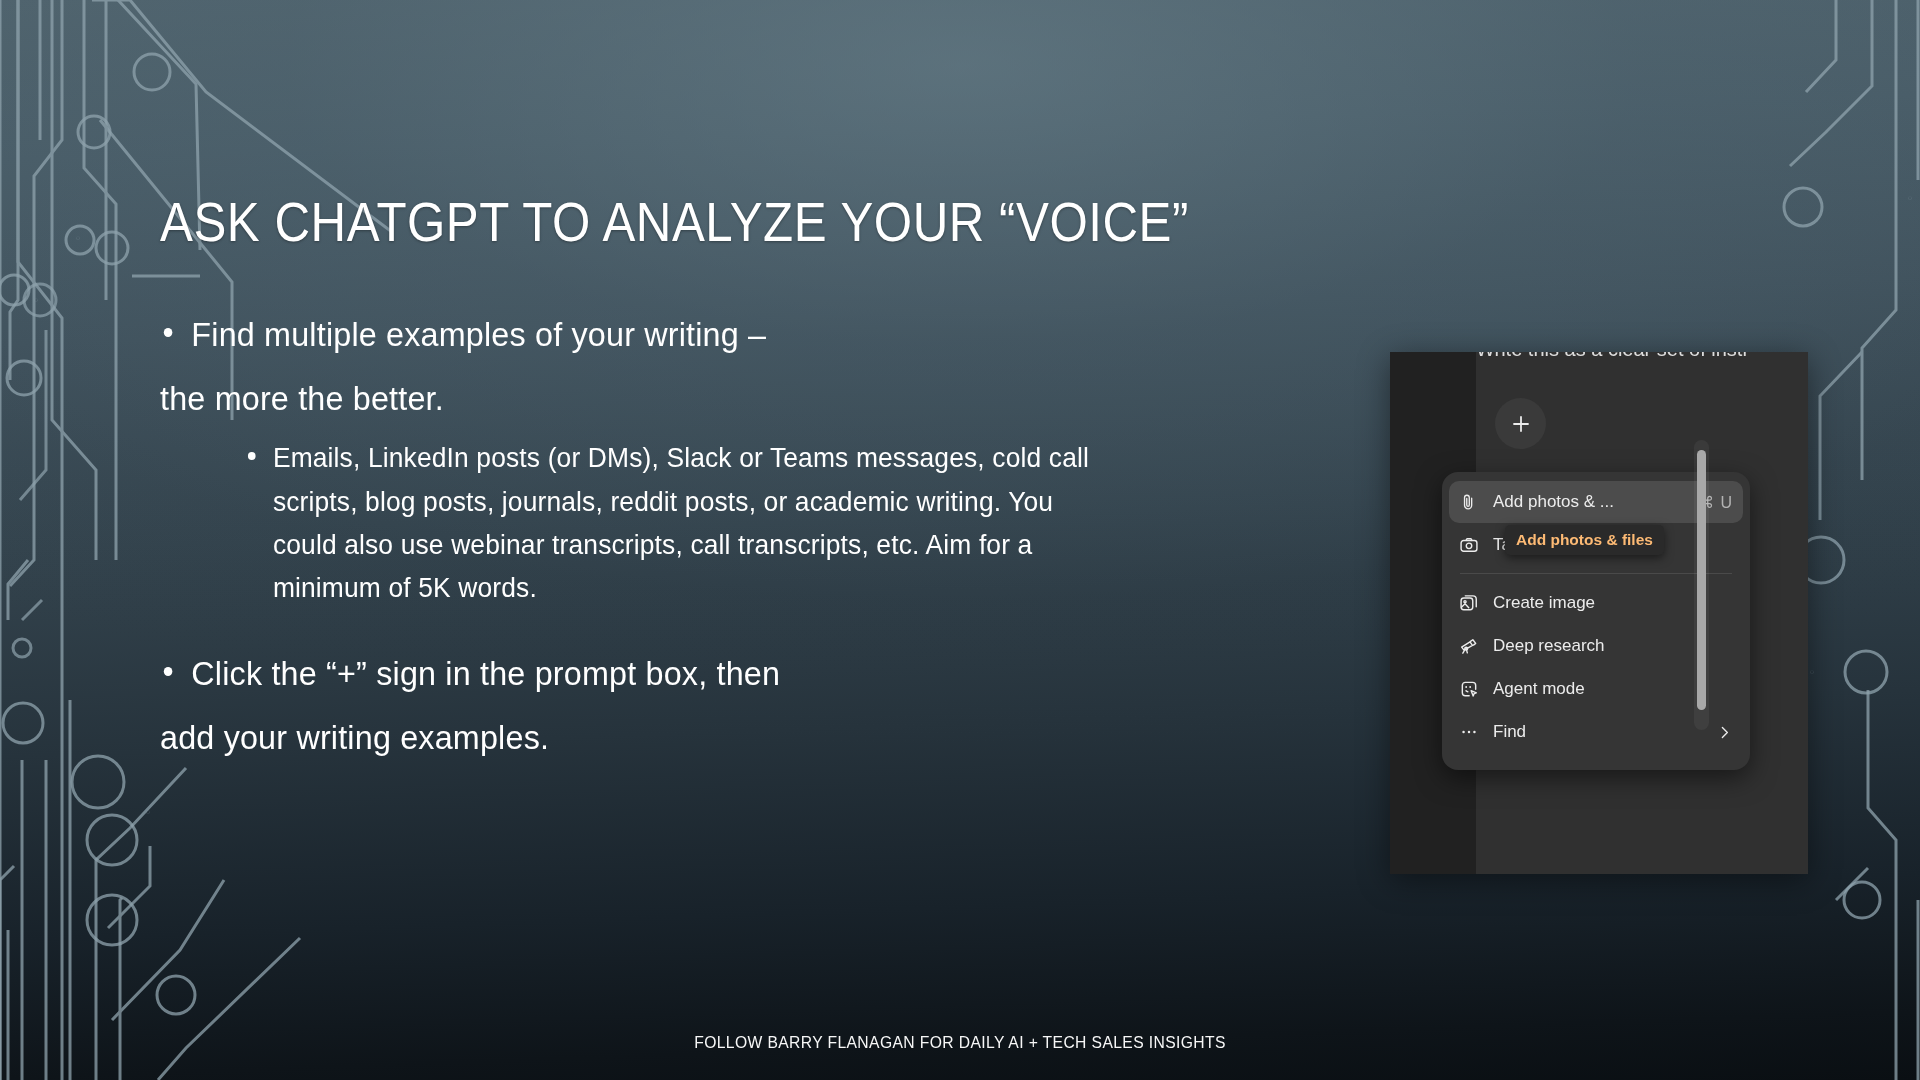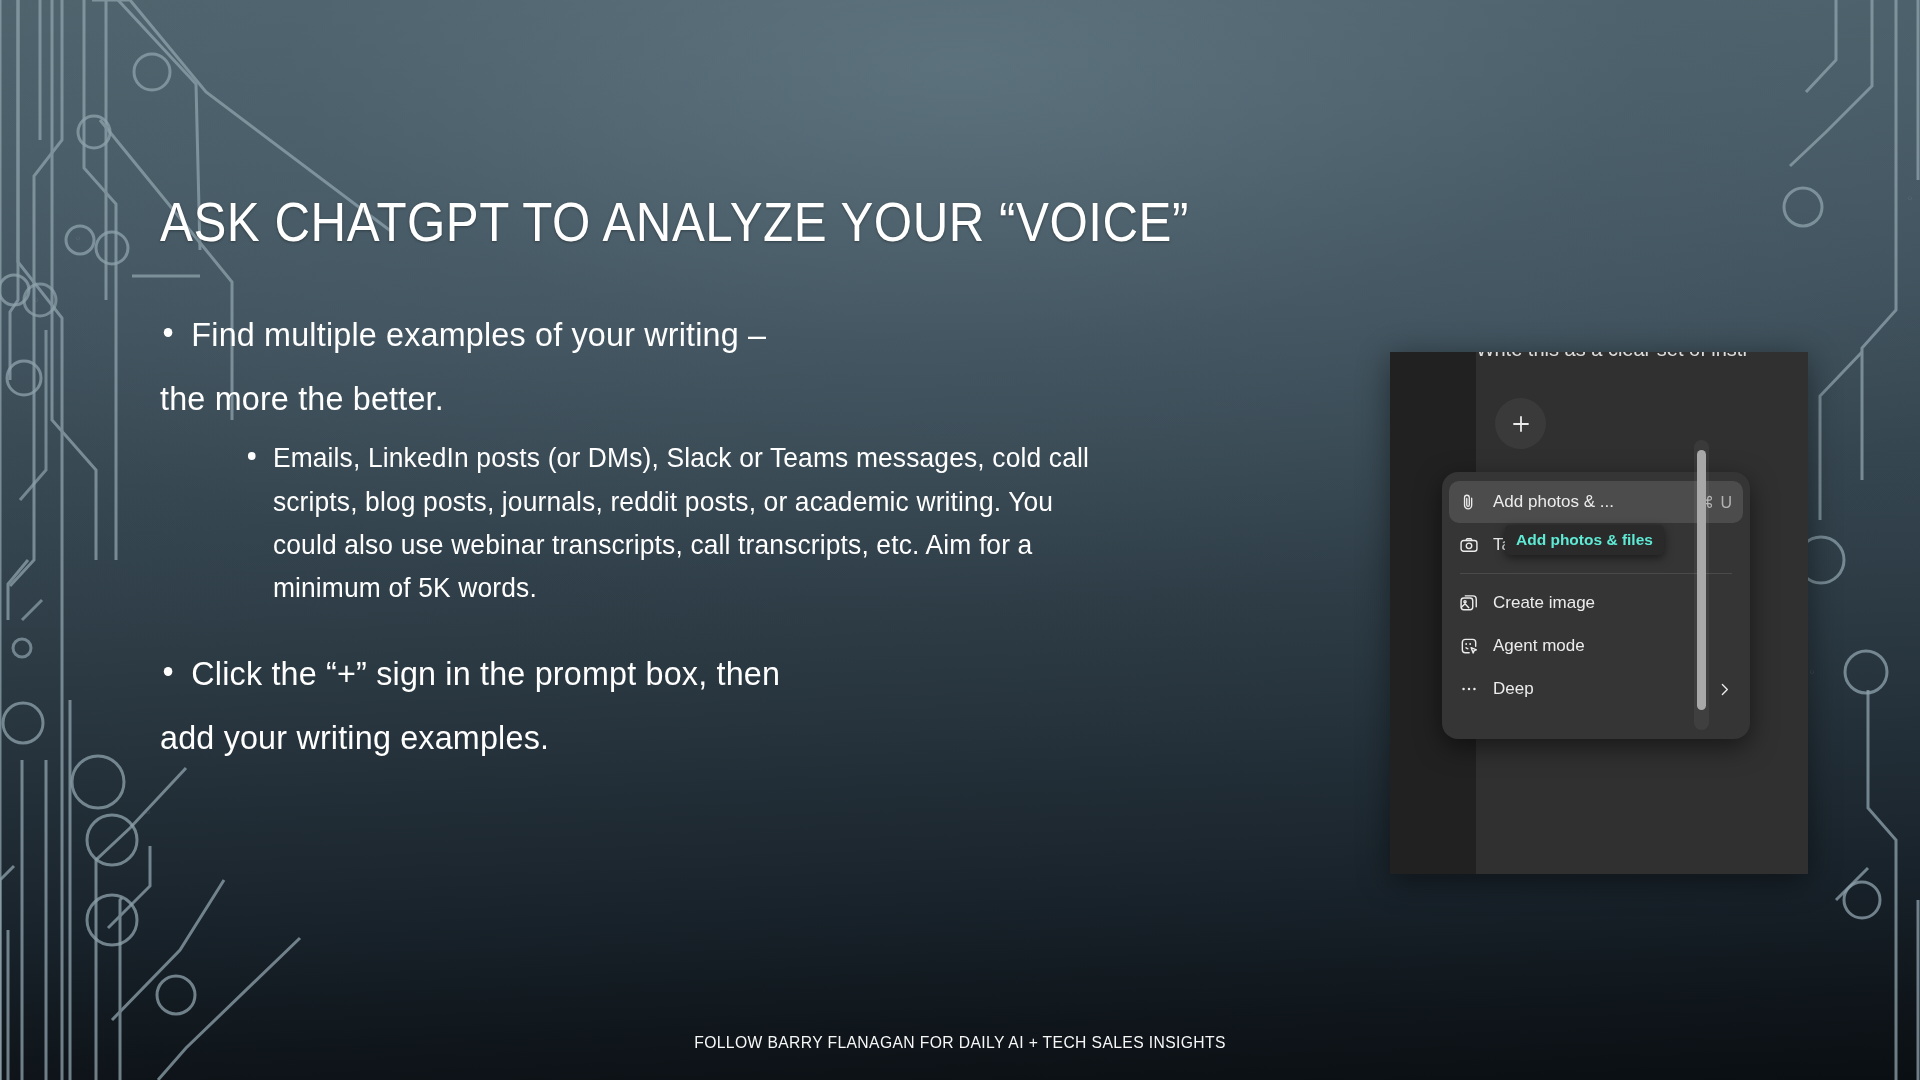--- a/index.html
+++ b/index.html
@@ -108,21 +108,21 @@
   .plus-btn {
     position:absolute; left:105px; top:46px;
     width:51px; height:51px; border-radius:50%;
     background:#3a3a3a;
     display:flex; align-items:center; justify-content:center;
   }
   .plus-btn svg { display:block; }
 
   .menu {
     position:absolute; left:52px; top:120px;
-    width:308px; padding:8px 0 28px 0;
+    width:308px; padding:8px 0 16px 0;
     background:#353535;
     border-radius:16px;
     box-shadow:0 8px 26px rgba(0,0,0,0.5);
   }
   .mi {
     position:relative;
     display:flex; align-items:center;
     height:42px; margin:1px 7px;
     padding:0 10px;
     border-radius:10px;
@@ -134,21 +134,21 @@
   .mi .ico { width:26px; height:22px; display:flex; align-items:center; justify-content:flex-start; flex:0 0 26px; }
   .mi .lbl { margin-left:8px; }
   .mi .kbd { margin-left:auto; color:#b4b4b4; font-size:16px; letter-spacing:1px; }
   .mi .chev { margin-left:auto; display:flex; }
   .sep { height:1px; background:#4a4a4a; margin:7px 18px 8px 18px; }
 
   .tooltip {
     position:absolute;
     left:1505px; top:525px;
     background:#2a2a2a;
-    color:#5eead4;
+    color:#fdba74;
     font-size:15.5px; font-weight:bold;
     padding:6px 11px;
     border-radius:5px;
     white-space:nowrap;
     box-shadow:0 3px 10px rgba(0,0,0,0.5);
     z-index:6;
   }
 
   .scrollbar {
     position:absolute; left:1697px; top:450px;
@@ -325,20 +325,31 @@
           <svg width="20" height="20" viewBox="0 0 24 24" fill="none" stroke="#ececec" stroke-width="1.7" stroke-linecap="round" stroke-linejoin="round">
             <rect x="2.5" y="6" width="14" height="14" rx="3.2"></rect>
             <path d="M7.5 3.4h9.2a4 4 0 0 1 4 4v9.1"></path>
             <circle cx="7.2" cy="10.4" r="1.3"></circle>
             <path d="M3 17l4.2-4 4.5 4.6"></path>
           </svg>
         </span>
         <span class="lbl">Create image</span>
       </div>
 
+      <div class="mi">
+        <span class="ico">
+          <svg width="20" height="20" viewBox="0 0 24 24" fill="none" stroke="#ececec" stroke-width="1.7" stroke-linecap="round" stroke-linejoin="round">
+            <path d="M3.2 13.4l10-6.4 3 4.3-10.2 5.6z"></path>
+            <path d="M13.8 6.4l2.8-1.9 3.4 4.4-2.6 2"></path>
+            <path d="M8.4 14.6l1.6 5.6M7.2 16.2l-2.6 4.4"></path>
+            <circle cx="8.6" cy="15.2" r="1.7"></circle>
+          </svg>
+        </span>
+        <span class="lbl">Deep research</span>
+      </div>
 
 
       <div class="mi">
         <span class="ico">
           <svg width="20" height="20" viewBox="0 0 24 24" fill="none" stroke="#ececec" stroke-width="1.7" stroke-linecap="round" stroke-linejoin="round">
             <path d="M20 12.4V7.6A3.6 3.6 0 0 0 16.4 4H7.6A3.6 3.6 0 0 0 4 7.6v8.8A3.6 3.6 0 0 0 7.6 20h4.6"></path>
             <circle cx="8.6" cy="9.6" r="1.1" fill="#ececec" stroke="none"></circle>
             <circle cx="13.4" cy="9.6" r="1.1" fill="#ececec" stroke="none"></circle>
             <path d="M8.4 14.2c.6.7 1.4 1.1 2.2 1.1"></path>
             <path d="M14.6 14l6.2 2.6-2.7 1-1.1 2.8z"></path>
@@ -348,21 +359,21 @@
       </div>
 
       <div class="mi">
         <span class="ico">
           <svg width="20" height="20" viewBox="0 0 24 24" fill="#ececec" stroke="none">
             <circle cx="5.5" cy="12" r="1.5"></circle>
               <circle cx="12" cy="12" r="1.5"></circle>
               <circle cx="18.5" cy="12" r="1.5"></circle>
           </svg>
         </span>
-        <span class="lbl">Deep</span>
+        <span class="lbl">Find</span>
         <span class="chev">
           <svg width="17" height="17" viewBox="0 0 24 24" fill="none" stroke="#ececec" stroke-width="1.9" stroke-linecap="round" stroke-linejoin="round">
             <path d="M9 5l7 7-7 7"></path>
           </svg>
         </span>
       </div>
 
     </div>
   </div>
 

